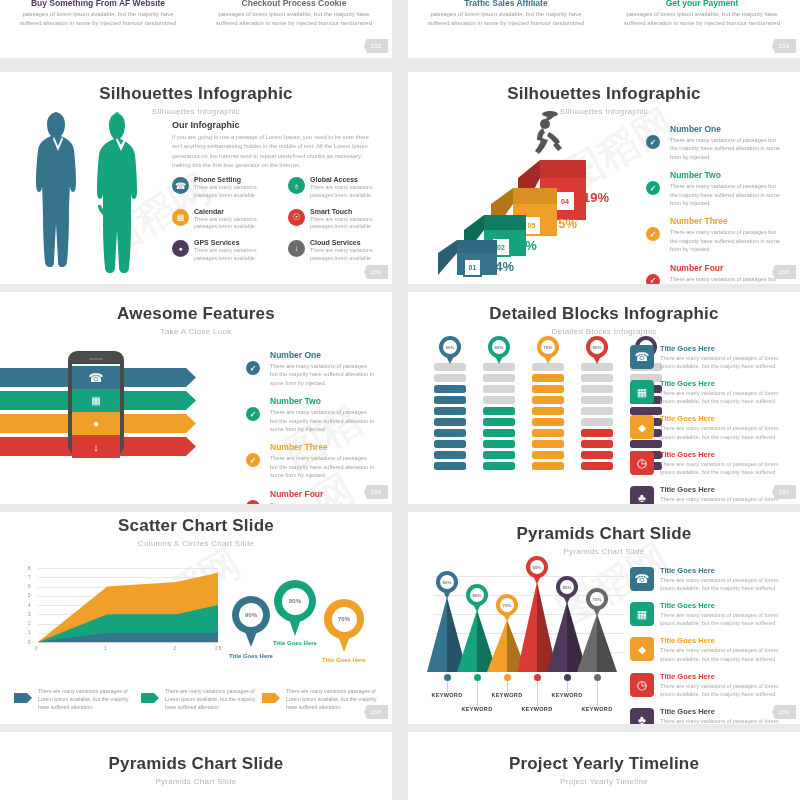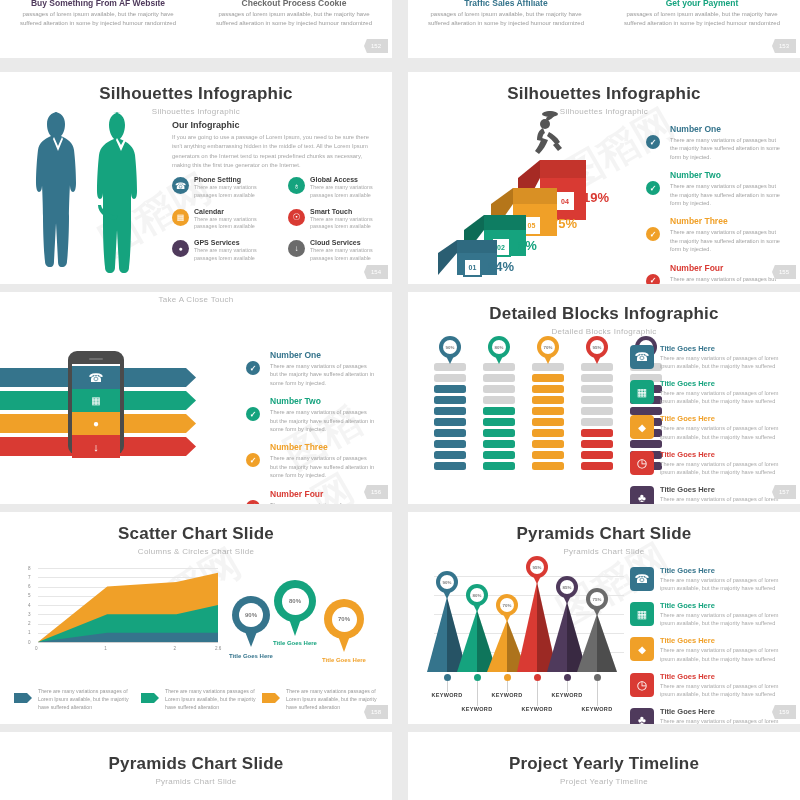--- a/index.html
+++ b/index.html
@@ -248,21 +248,22 @@
         <span class="chk" style="background:#D93A33">✓</span>
         <h5 style="color:#D93A33">Number Four</h5>
         <p>There are many variations  of passages but the majority have   suffered  alteration in some form by injected.</p>
       </div>
     </div>
     <div class="badge">155</div>
   </div>
 
   <div class="slide left" style="top:292px;height:212px;">
     <div class="wm" style="left:295px;top:110px;">图稻网</div>
-    <div class="s-sub">Take A Close Touch</div>
+    <div class="s-title" style="margin-top:12px;">Awesome Features</div>
+    <div class="s-sub">Take A Close Look</div>
 
     <div class="arrow" style="left:0;top:76px;width:196px;background:#35748C;"></div>
     <div class="arrow" style="left:0;top:99px;width:196px;background:#15A37E;"></div>
     <div class="arrow" style="left:0;top:122px;width:196px;background:#F0A028;"></div>
     <div class="arrow" style="left:0;top:145px;width:196px;background:#D93A33;"></div>
 
     <div class="phone" style="left:68px;top:59px;">
       <div class="spk"></div>
       <div class="scr"></div>
       <div class="hm"></div>
@@ -419,21 +420,21 @@
         <span class="sq" style="background:#4F3A5C">♣</span>
         <h5 style="color:#4B4B4B">Title Goes Here</h5>
         <p>There are many variations  of passages of lorem ipsum available,  but the majority have  suffered</p>
       </div>
     </div>
     <div class="badge">157</div>
   </div>
 
   <div class="slide left" style="top:512px;height:212px;">
     <div class="wm" style="left:125px;top:50px;">图稻网</div>
-    <div class="s-title" style="margin-top:12px;">Scatter Chart Slide</div>
+    <div class="s-title" style="margin-top:4px;">Scatter Chart Slide</div>
     <div class="s-sub">Columns &amp; Circles Chart Slide</div>
 
     <div style="position:absolute;left:28px;top:56px;width:190px;height:86px;">
       <div id="gridlines">
           <div class="gl" style="left: 10px; top: 74px; width: 180px;"></div>
           <div class="gl" style="left: 10px; top: 64.75px; width: 180px;"></div>
           <div class="gl" style="left: 10px; top: 55.5px; width: 180px;"></div>
           <div class="gl" style="left: 10px; top: 46.25px; width: 180px;"></div>
           <div class="gl" style="left: 10px; top: 37px; width: 180px;"></div>
           <div class="gl" style="left: 10px; top: 27.75px; width: 180px;"></div>

